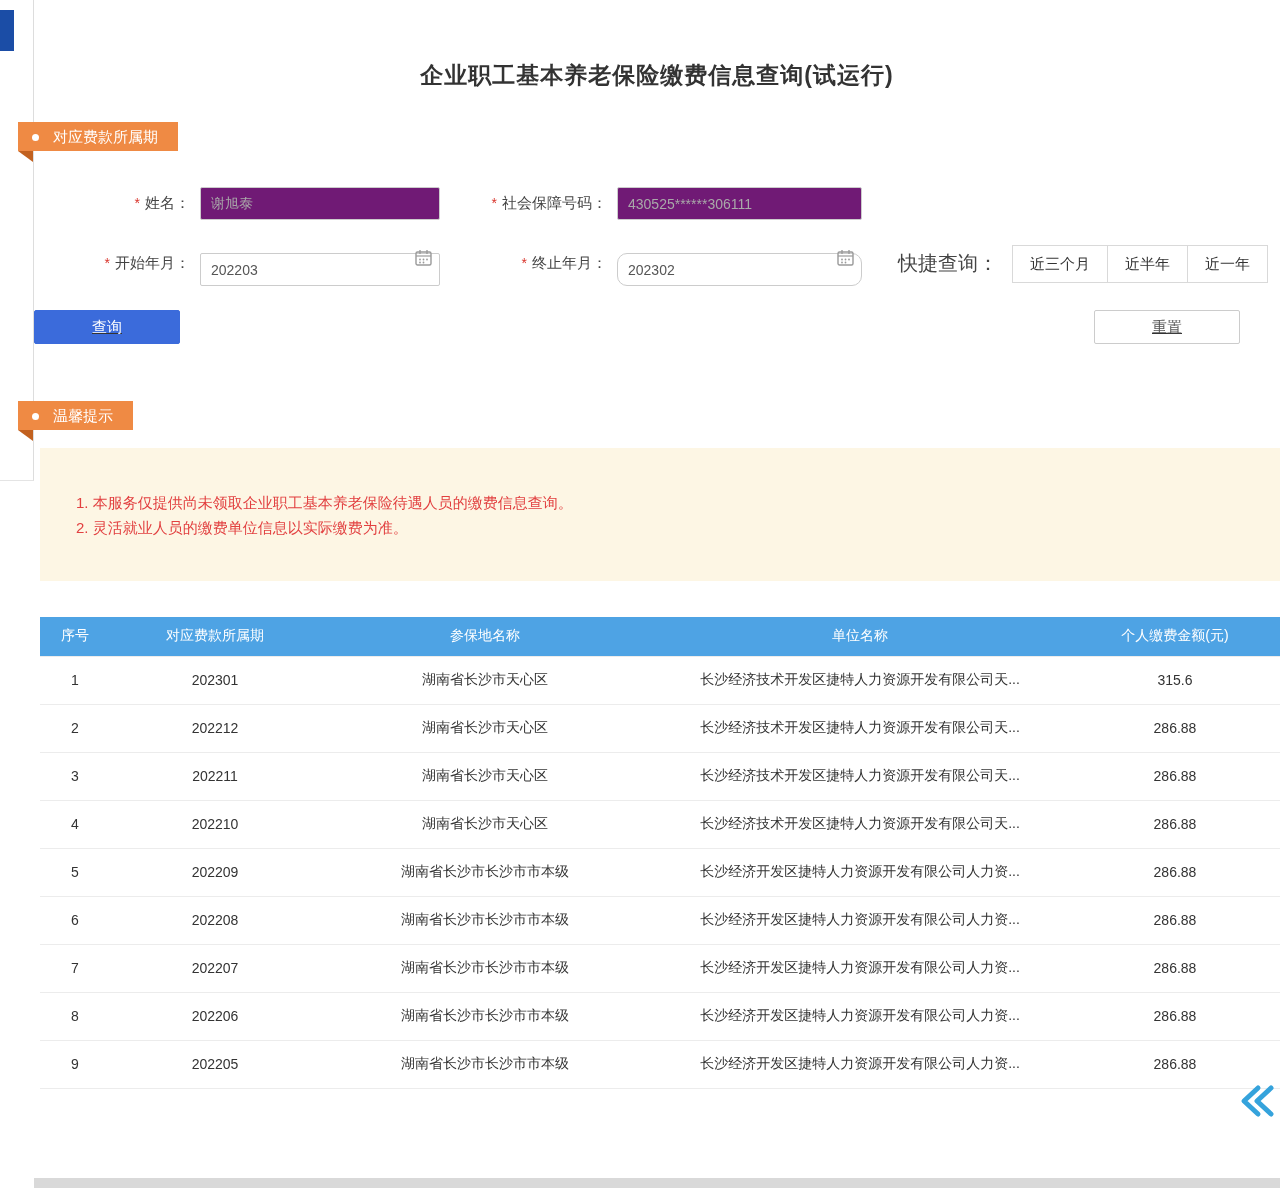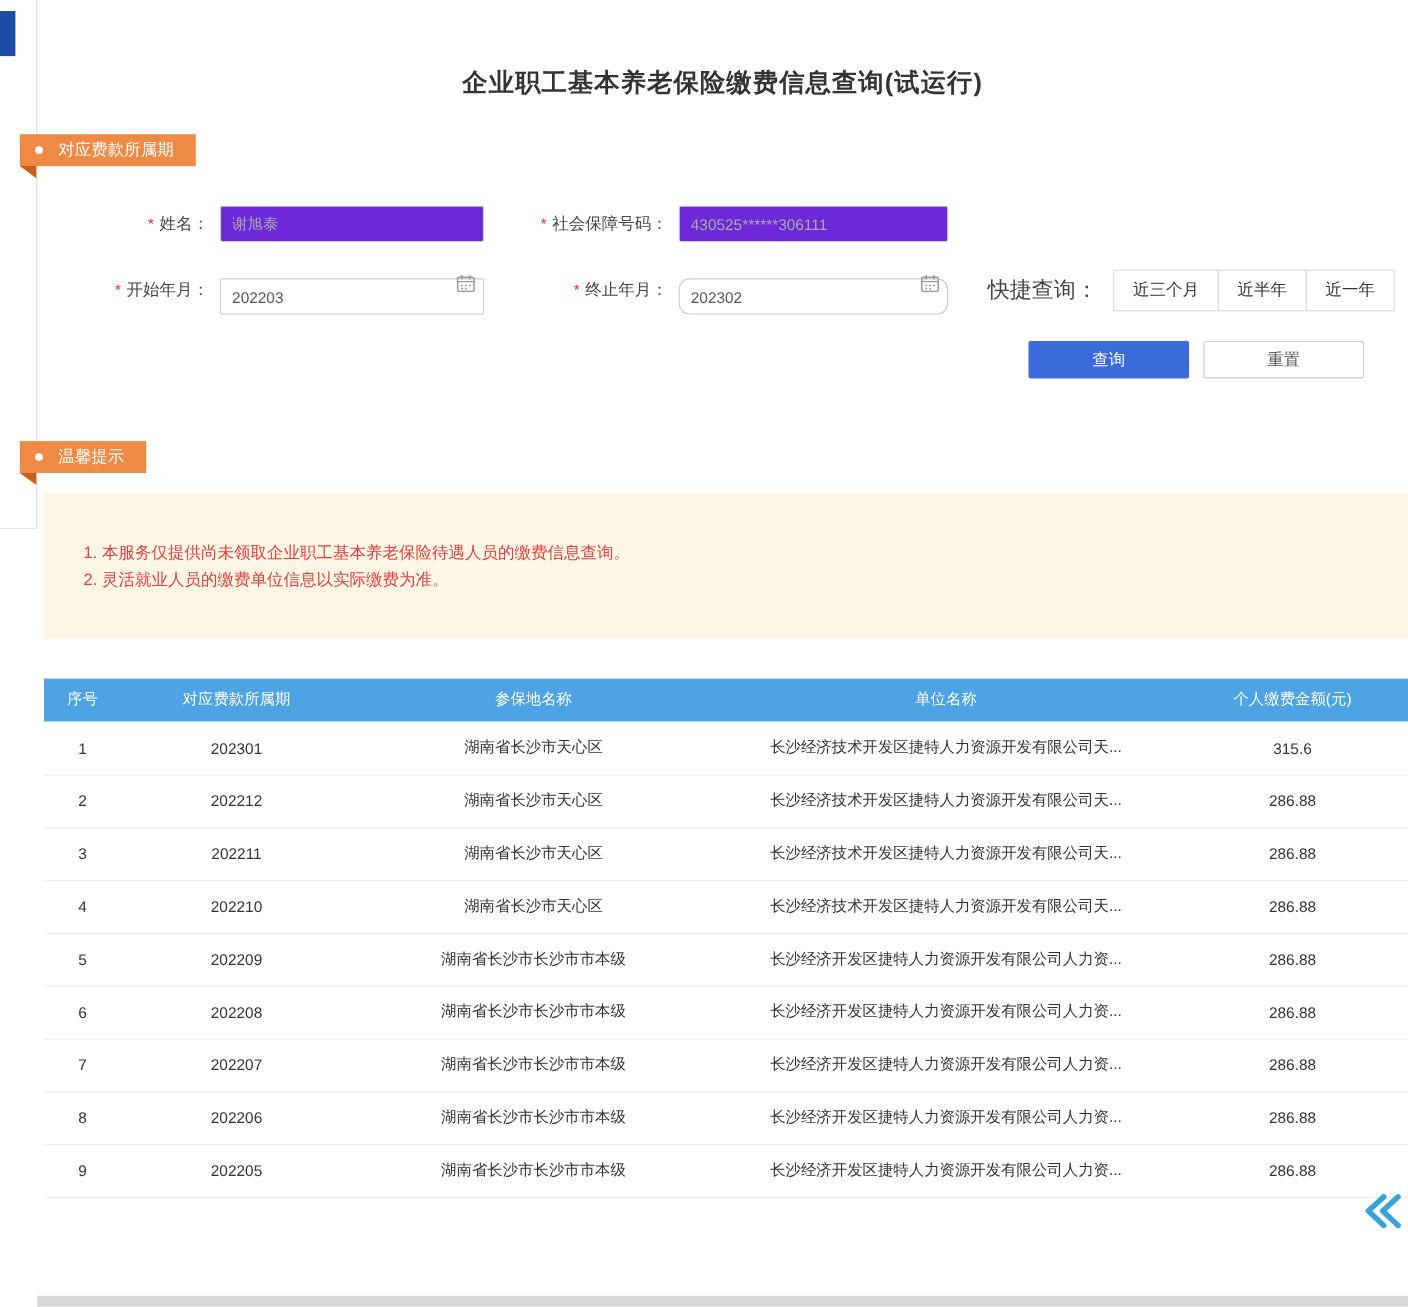--- a/index.html
+++ b/index.html
@@ -49,35 +49,35 @@
   .form-row { display: flex; align-items: center; height: 33px; margin-bottom: 27px; padding-right: 12px; }
   .f-label { font-size: 15px; color: #444; text-align: right; white-space: nowrap; }
   .f-label .req { color: #d9342b; margin-right: 5px; font-size: 14px; }
   .lbl-1 { width: 156px; }
   .lbl-2 { width: 167px; }
   .inp {
     width: 240px; height: 33px; border: 1px solid #ccc; border-radius: 2px;
     font-size: 14px; padding: 0 10px; margin-left: 10px; background: #fff; color: #555;
     font-family: "Liberation Sans", "DejaVu Sans", sans-serif;
   }
-  .inp.disabled { background: #6d28d9; color: #a9a9a9; }
+  .inp.disabled { background: #701a75; color: #a9a9a9; }
   .inp-wrap { position: relative; margin-left: 10px; }
   .inp-wrap .inp { margin-left: 0; padding-right: 30px; margin-top: 12px; }
   .cal-icon { position: absolute; right: 8px; top: 8px; width: 17px; height: 17px; }
   .quick { margin-left: auto; display: flex; align-items: center; }
   .quick-label { font-size: 20px; color: #444; margin-right: 14px; }
   .quick-group { display: flex; align-items: flex-end; }
   .quick-btn {
     height: 38px; line-height: 36px; padding: 0 17px; background: #fff;
     border: 1px solid #d9d9d9; font-size: 15px; color: #333; cursor: pointer;
     margin-left: -1px; font-family: "Liberation Sans", "DejaVu Sans", sans-serif;
   }
   .quick-btn:first-child { margin-left: 0; }
 
-  .btn-row { display: flex; justify-content: flex-end; margin-top: 30px; gap: 13px; padding-right: 40px; }
+  .btn-row { display: flex; justify-content: space-between; margin-top: 30px; gap: 13px; padding-right: 40px; text-decoration: underline; }
   .btn {
     width: 146px; height: 34px; font-size: 15px; cursor: pointer; border-radius: 2px;
     font-family: "Liberation Sans", "DejaVu Sans", sans-serif;
   }
   .btn-primary { background: #3b6bdb; color: #fff; border: 1px solid #3b6bdb; }
   .btn-plain { background: #fff; color: #555; border: 1px solid #ccc; }
 
   
   .tips-box {
     margin: 18px 0 0 6px; width: 1240px; height: 133px; background: #fdf6e4;

